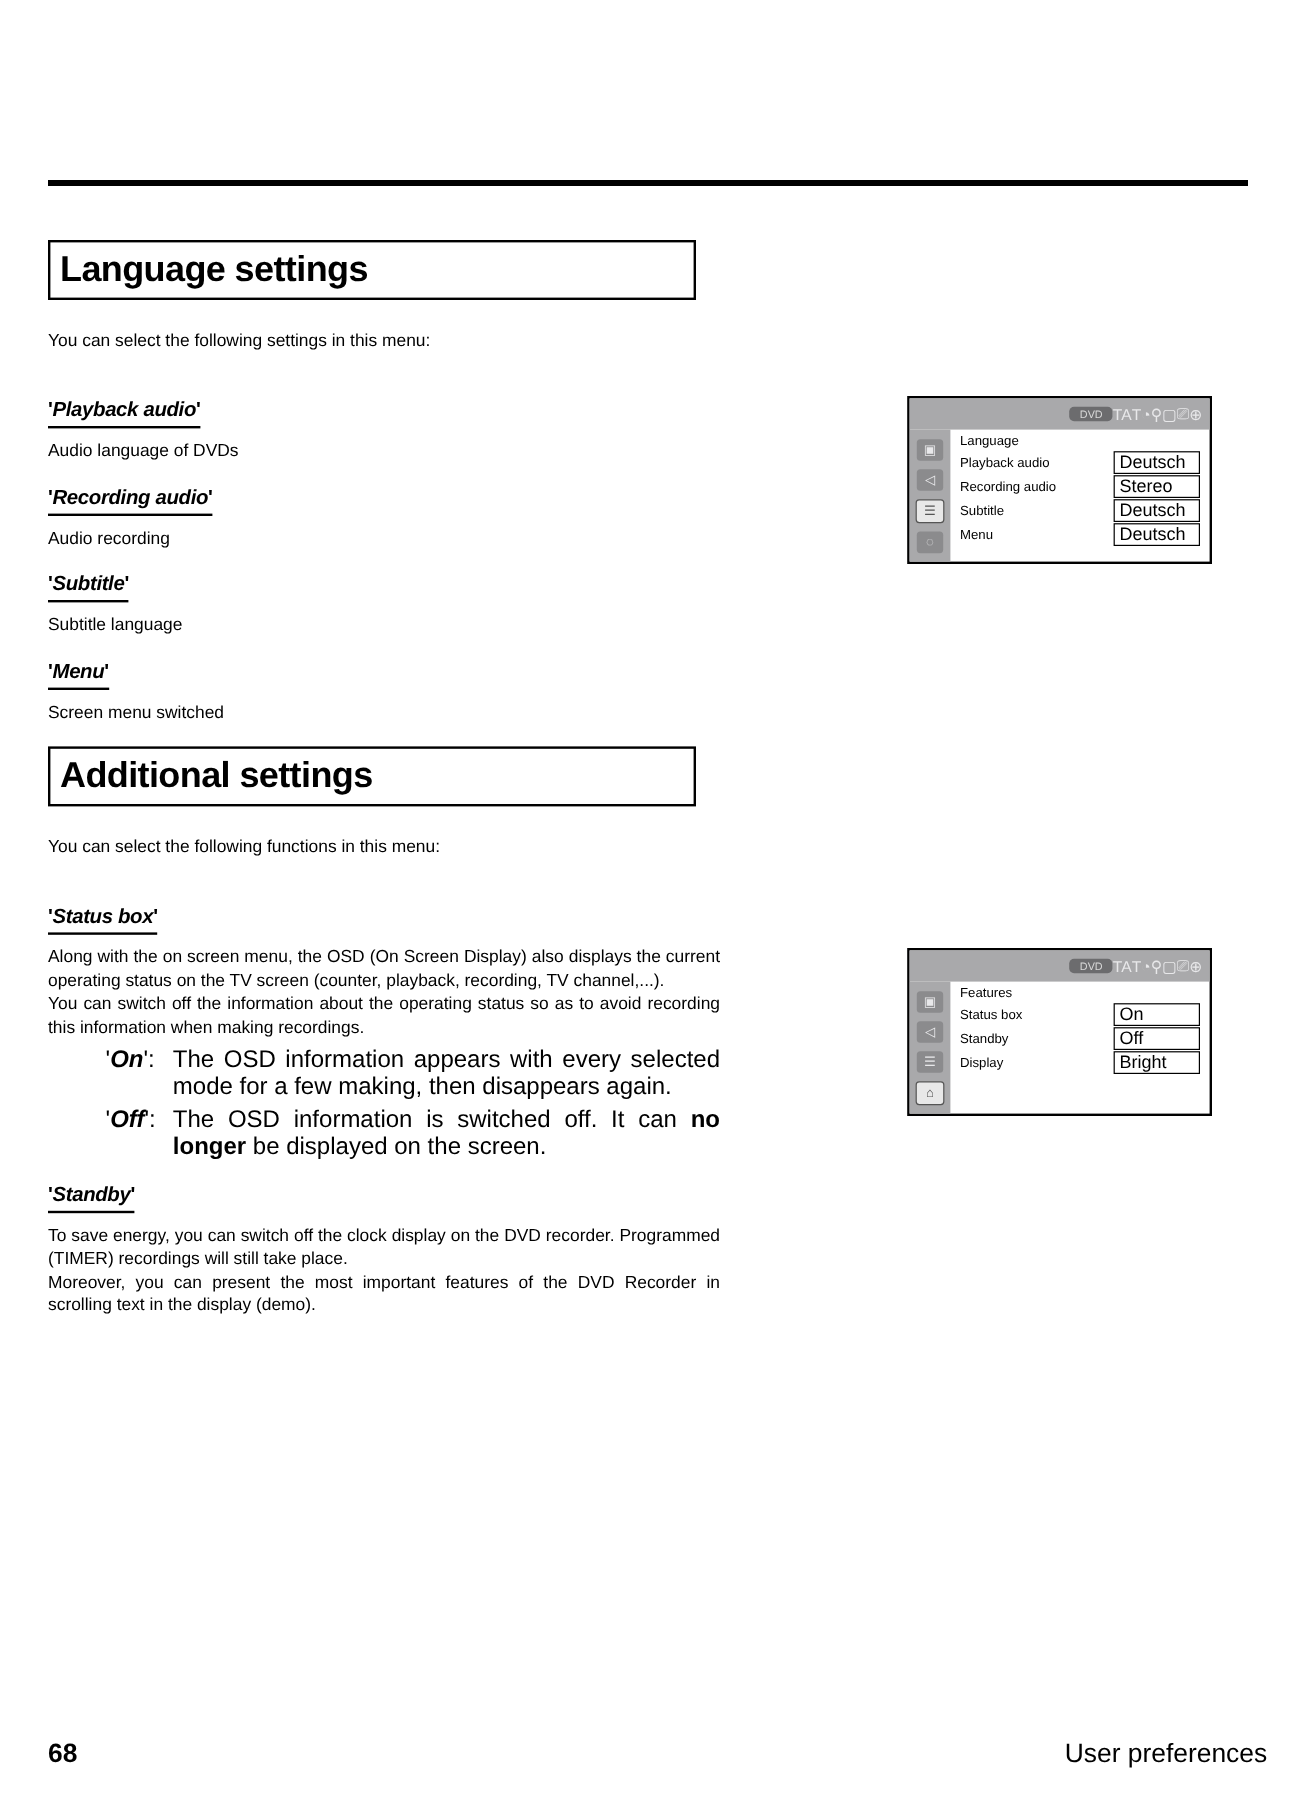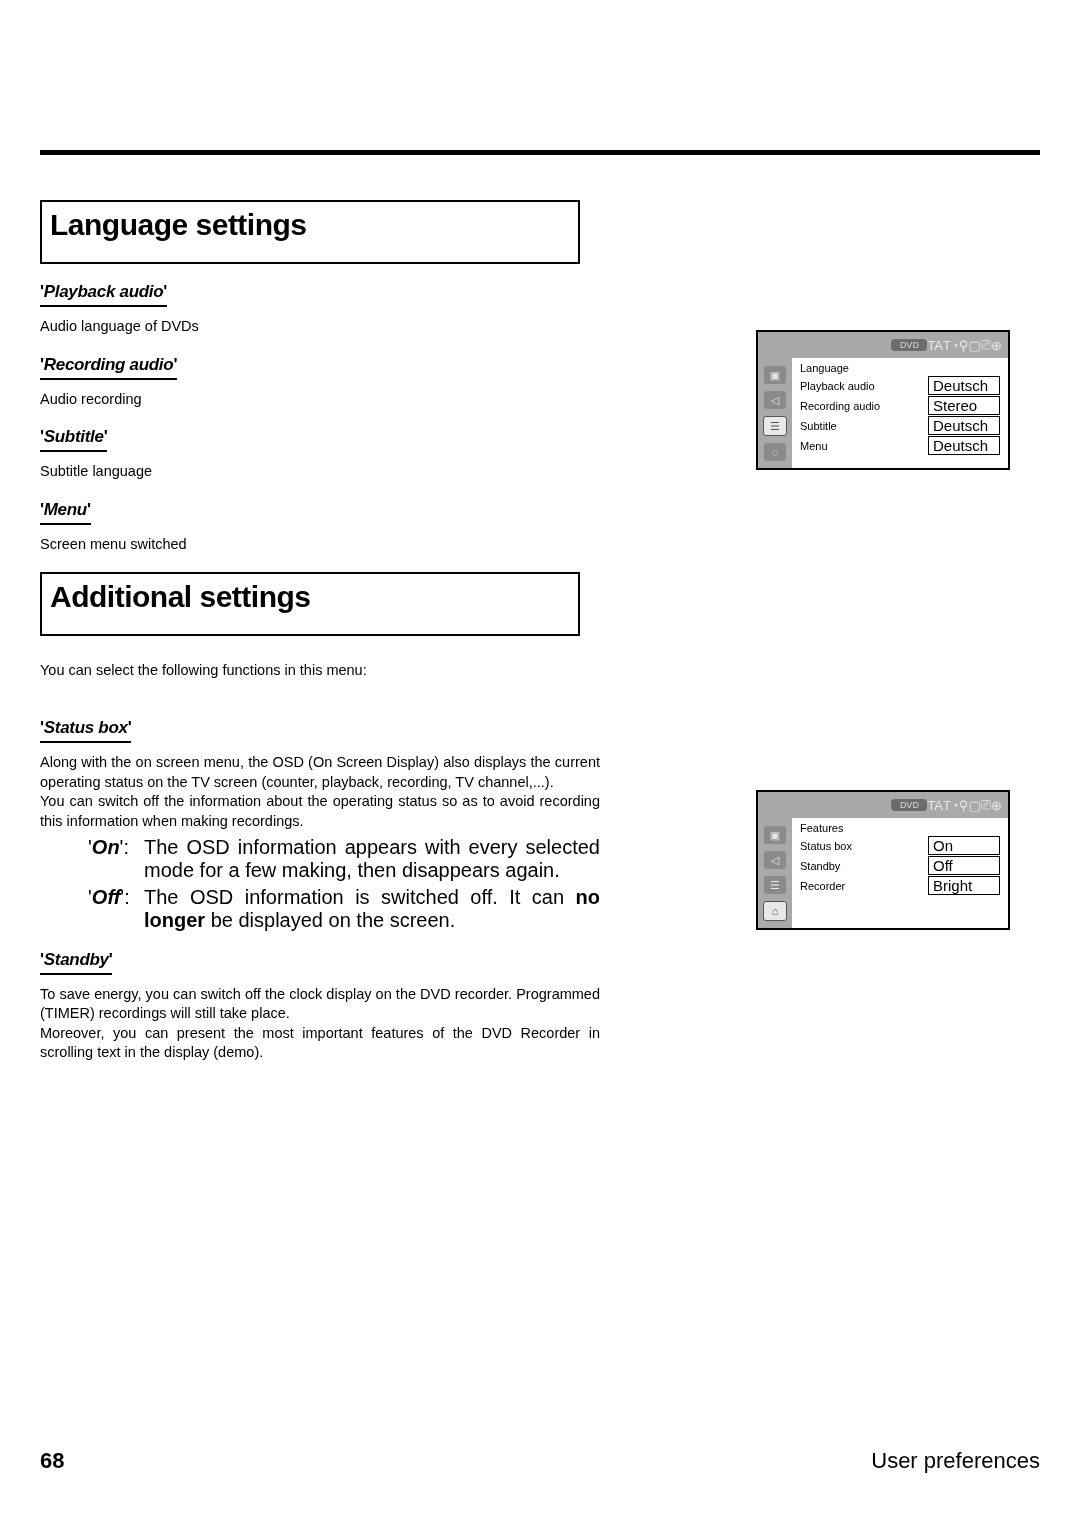--- a/index.html
+++ b/index.html
@@ -23,21 +23,21 @@
   .content {
     position: absolute;
     top: 200px;
     left: 40px;
     right: 40px;
     bottom: 120px;
   }
   .section-title-box {
     border: 2px solid #000;
     display: inline-block;
-    padding: 6px 12px 20px 8px;
+    padding: 6px 12px 6px 8px;
     width: 540px;
     box-sizing: border-box;
   }
   .section-title-box h1 {
     margin: 0;
     font-size: 30px;
     font-weight: bold;
     letter-spacing: -0.5px;
   }
   .intro {
@@ -72,21 +72,21 @@
     margin-top: 4px;
     margin-left: 48px;
   }
   .def-row .key { width: 56px; flex: 0 0 56px; }
   .def-row .key .q { font-weight: bold; font-style: italic; }
   .def-row .val { flex: 1; text-align: justify; }
 
   .footer {
     position: absolute;
     left: 40px;
-    right: 40px;
+    right: 24px;
     bottom: 40px;
     display: flex;
     justify-content: space-between;
     align-items: center;
   }
   .footer .page-no { font-size: 22px; font-weight: bold; }
   .footer .chapter { font-size: 22px; }
 
   
   .osd {
@@ -147,20 +147,21 @@
 <body>
 
 <div class="top-rule"></div>
 
 <div class="content">
 
   
   <div class="section-title-box">
     <h1>Language settings</h1>
   </div>
+  <div class="intro">You can select the following settings in this menu:</div>
 
   <div class="left-col">
     <div class="sub-h">Playback audio</div>
     <div class="body-text">Audio language of DVDs</div>
 
     <div class="sub-h">Recording audio</div>
     <div class="body-text">Audio recording</div>
 
     <div class="sub-h">Subtitle</div>
     <div class="body-text">Subtitle language</div>
@@ -257,21 +258,21 @@
         <div class="heading">Features</div>
         <div class="row">
             <span class="lbl">Status box</span>
             <span class="val">On</span>
           </div>
         <div class="row">
             <span class="lbl">Standby</span>
             <span class="val">Off</span>
           </div>
         <div class="row">
-            <span class="lbl">Recorder</span>
+            <span class="lbl">Display</span>
             <span class="val">Bright</span>
           </div>
       </div>
     </div>
   </div>
 
 </div>
 
 <div class="footer">
   <div class="page-no">68</div>

